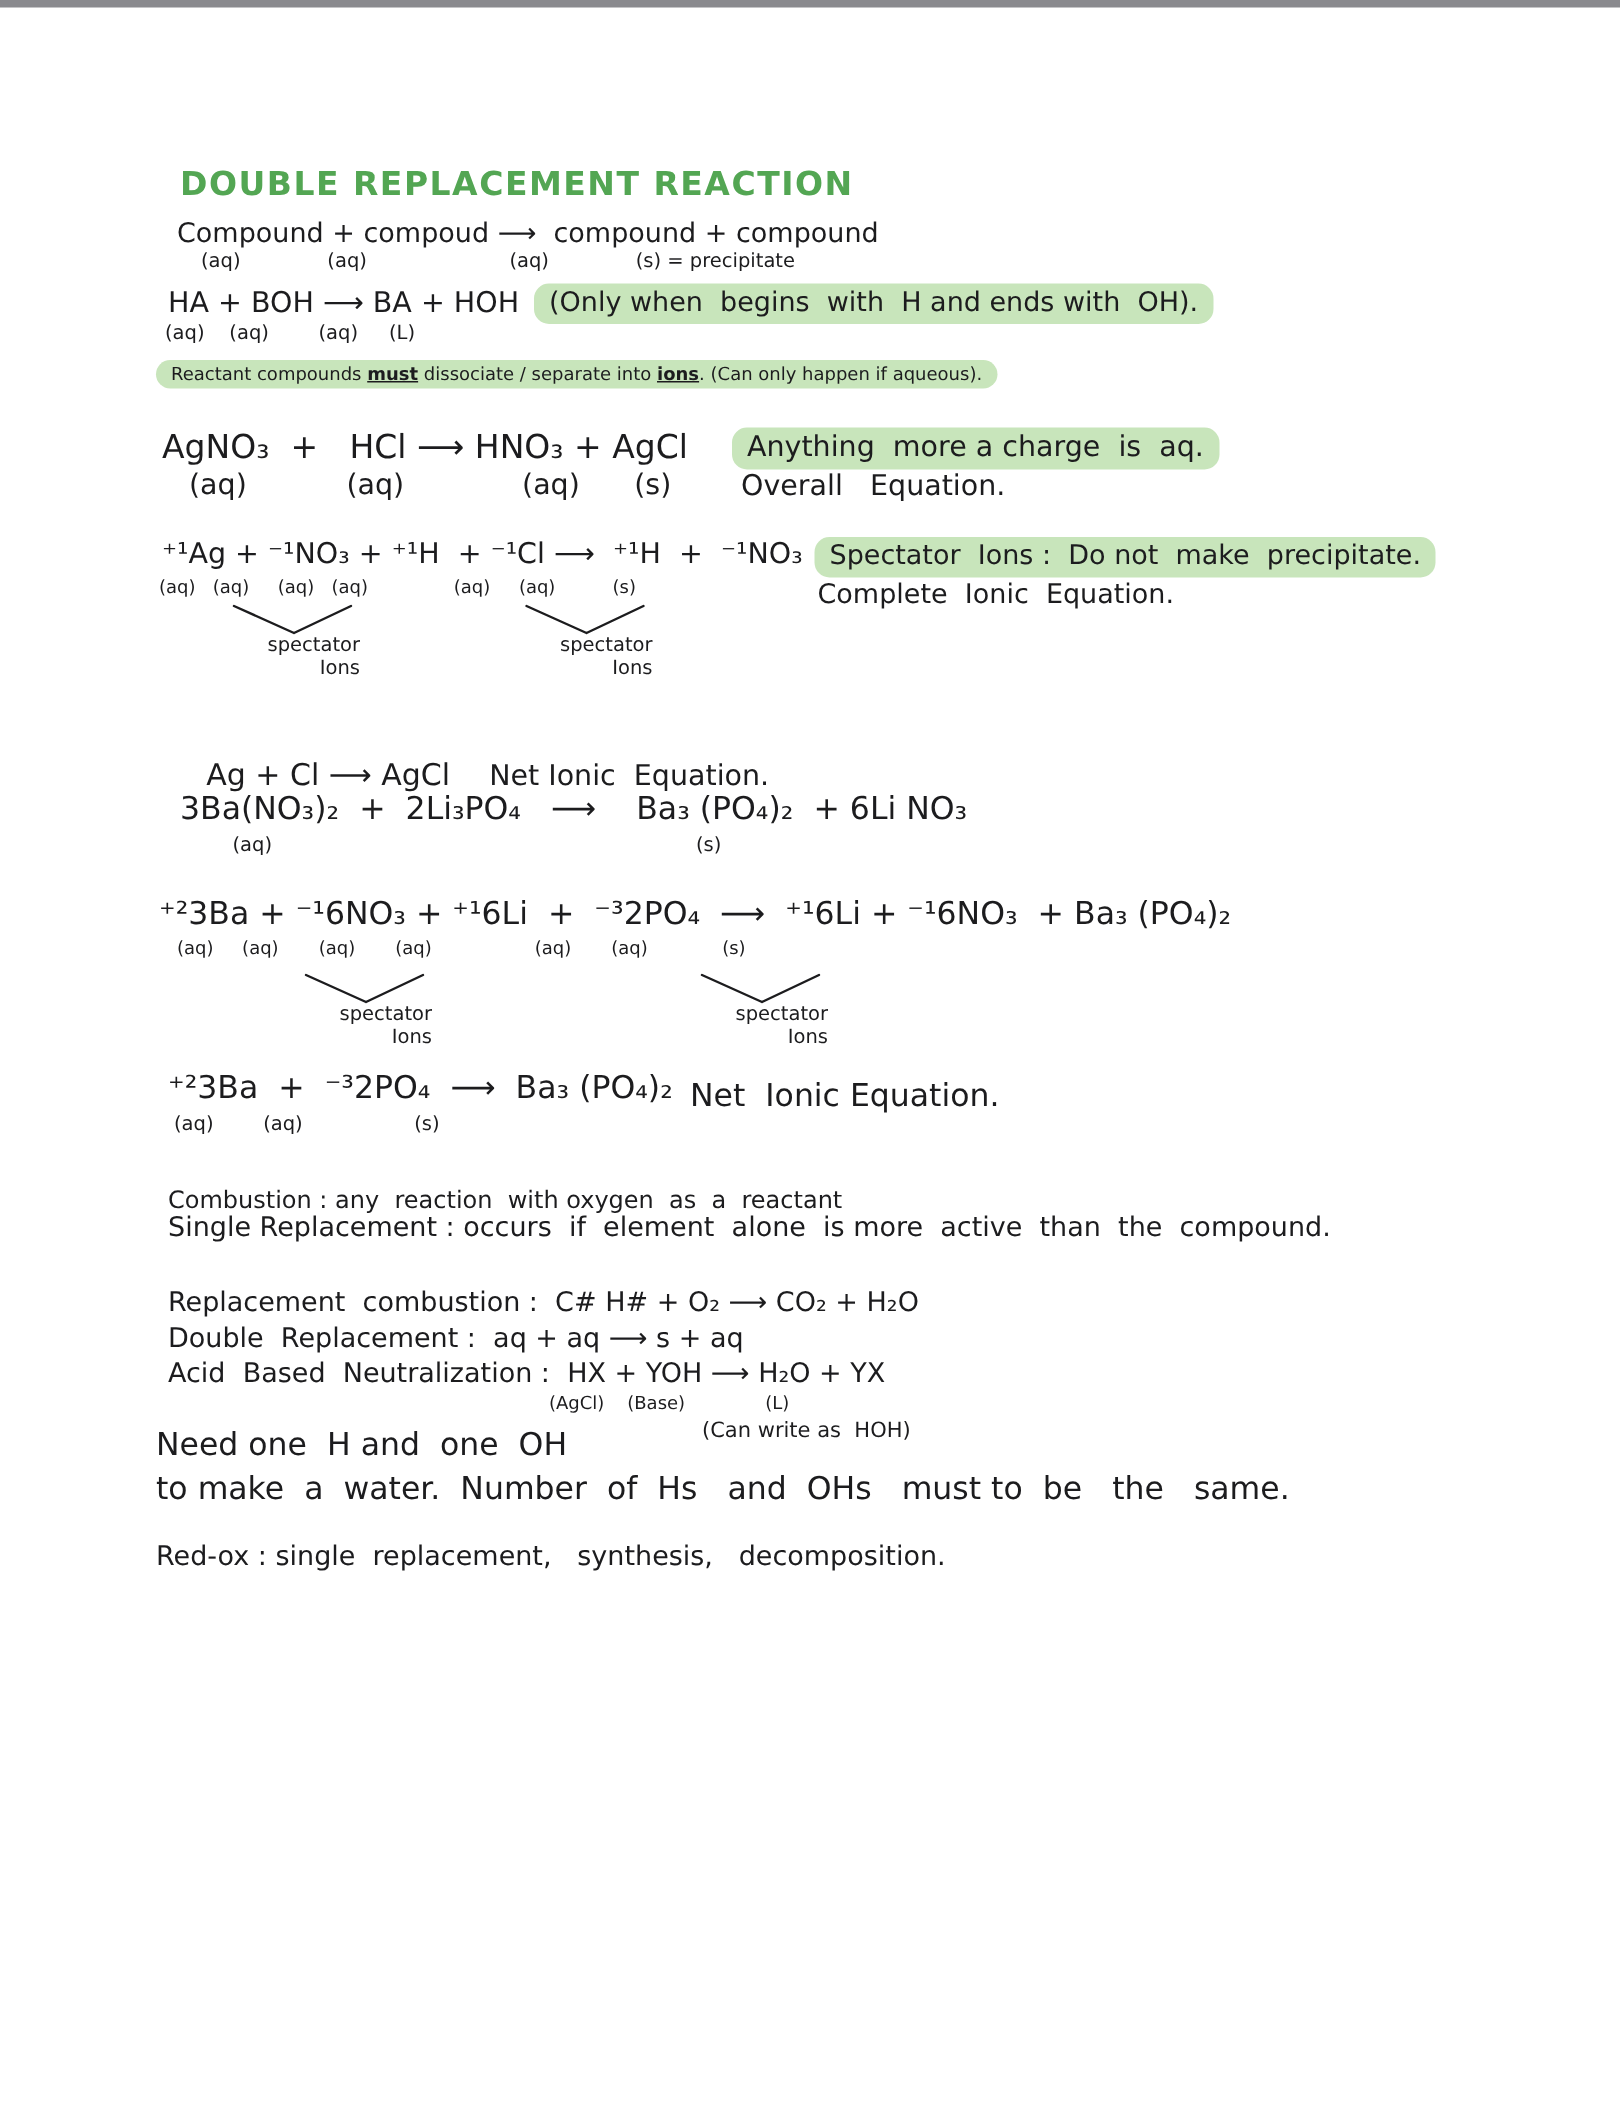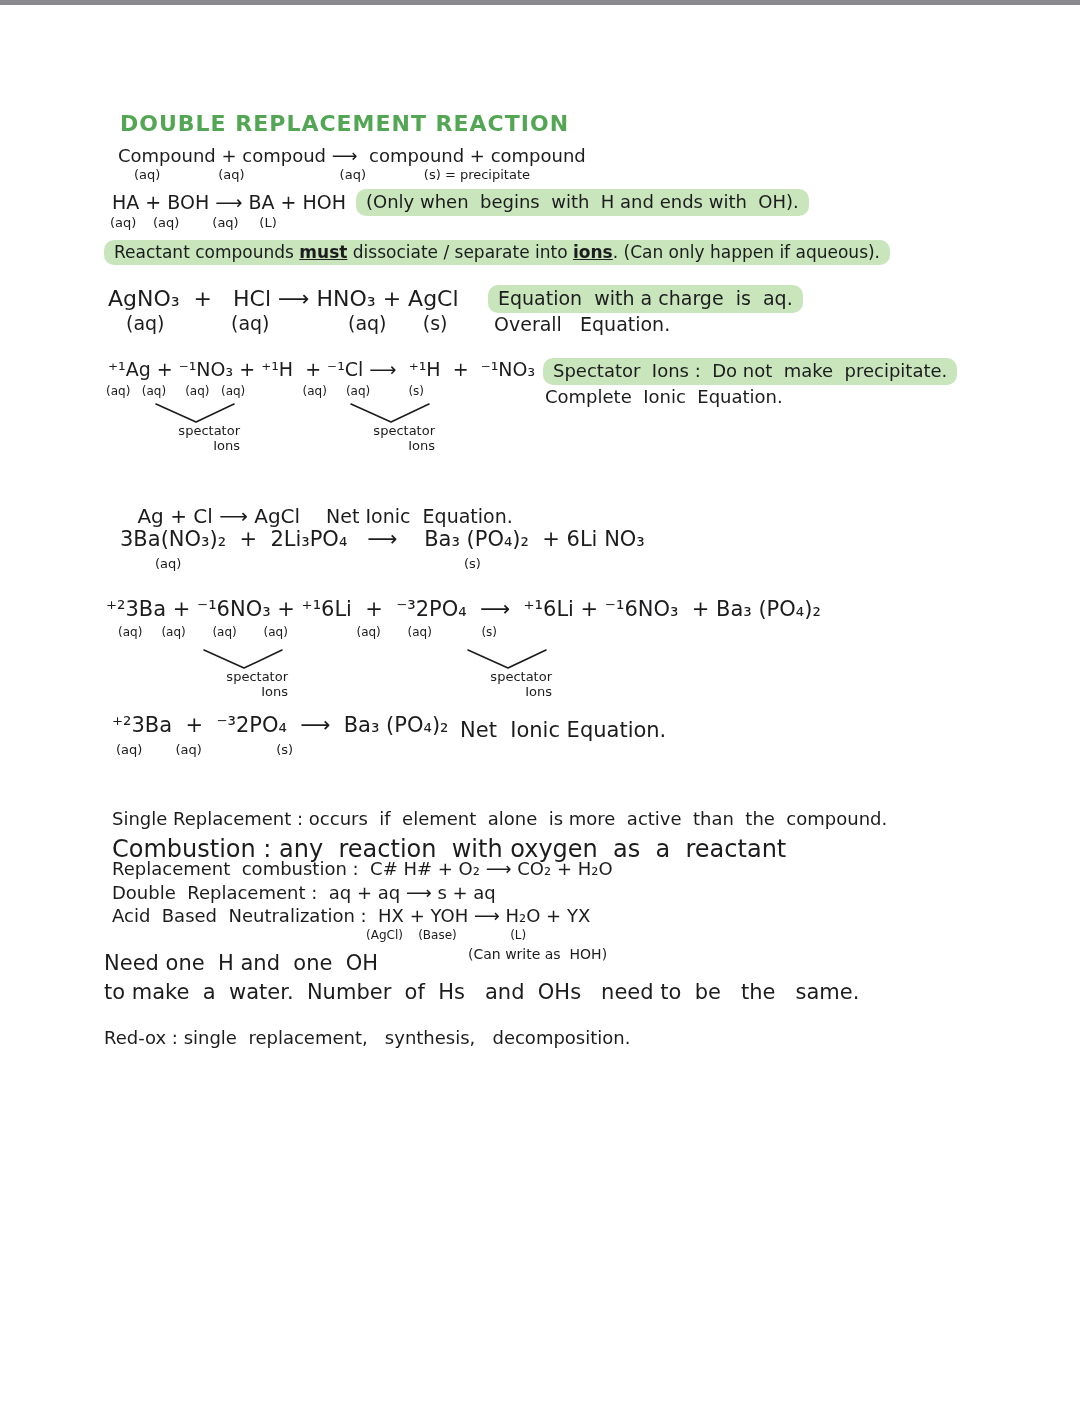--- a/index.html
+++ b/index.html
@@ -33,27 +33,27 @@
 
   <h1 class="line title" style="left:120px;top:110px;font-size:22px">DOUBLE REPLACEMENT REACTION</h1>
 
   <div class="line" style="left:118px;top:145px;font-size:18px">Compound + compoud ⟶  compound + compound</div>
   <div class="line states" style="left:134px;top:167px;font-size:13px">(aq)              (aq)                       (aq)              (s) = precipitate</div>
 
   <div class="line" style="left:112px;top:191px;font-size:19px">HA + BOH ⟶ BA + HOH</div>
   <div class="line hl" style="left:356px;top:189px;font-size:18px">(Only when  begins  with  H and ends with  OH).</div>
   <div class="line states" style="left:110px;top:215px;font-size:13px">(aq)    (aq)        (aq)     (L)</div>
 
-  <div class="line hl" style="left:104px;top:240px;font-size:17px;white-space:normal">
+  <div class="line hl" style="left:104px;top:240px;font-size:12px;white-space:normal">
     <span>Reactant compounds </span><span class="u">must</span><span> dissociate / separate into </span><span class="u">ions</span><span>.  (Can only  happen  if  aqueous).</span>
   </div>
 
   <div class="line" style="left:108px;top:285px;font-size:22px">AgNO₃  +   HCl ⟶ HNO₃ + AgCl</div>
   <div class="line states" style="left:126px;top:312px;font-size:19px">(aq)           (aq)             (aq)      (s)</div>
-  <div class="line hl" style="left:488px;top:285px;font-size:19px">Equation  with a charge  is  aq.</div>
+  <div class="line hl" style="left:488px;top:285px;font-size:19px">Anything  more a charge  is  aq.</div>
   <div class="line" style="left:494px;top:313px;font-size:19px">Overall   Equation.</div>
 
   <div class="line" style="left:108px;top:358px;font-size:19px">⁺¹Ag + ⁻¹NO₃ + ⁺¹H  + ⁻¹Cl ⟶  ⁺¹H  +  ⁻¹NO₃  + AgCl</div>
   <div class="line states" style="left:106px;top:384px;font-size:12px">(aq)   (aq)     (aq)   (aq)               (aq)     (aq)          (s)</div>
   <div class="line hl" style="left:543px;top:358px;font-size:18px">Spectator  Ions :  Do not  make  precipitate.</div>
   <div class="line" style="left:545px;top:386px;font-size:18px">Complete  Ionic  Equation.</div>
 
   <div class="spectator-group" style="left:150px;top:402px">
     <svg class="vlines" width="90" height="22" viewBox="0 0 90 22">
         <path d="M6 2 L46 20 M84 2 L46 20"></path>
@@ -93,23 +93,23 @@
       </svg>
     <span>spectator</span>
     <span>Ions</span>
   </div>
 
   <div class="line" style="left:112px;top:712px;font-size:21px">⁺²3Ba  +  ⁻³2PO₄  ⟶  Ba₃ (PO₄)₂</div>
   <div class="line states" style="left:116px;top:742px;font-size:13px">(aq)        (aq)                  (s)</div>
   <div class="line" style="left:460px;top:717px;font-size:21px">Net  Ionic Equation.</div>
 
   <div class="line" style="left:112px;top:808px;font-size:18px">Single Replacement : occurs  if  element  alone  is more  active  than  the  compound.</div>
-  <div class="line" style="left:112px;top:834px;font-size:24px">Combustion : any  reaction  with oxygen  as  a  reactant</div>
+  <div class="line" style="left:112px;top:790px;font-size:16px">Combustion : any  reaction  with oxygen  as  a  reactant</div>
   <div class="line" style="left:112px;top:858px;font-size:18px">Replacement  combustion :  C# H# + O₂ ⟶ CO₂ + H₂O</div>
   <div class="line" style="left:112px;top:882px;font-size:18px">Double  Replacement :  aq + aq ⟶ s + aq</div>
   <div class="line" style="left:112px;top:905px;font-size:18px">Acid  Based  Neutralization :  HX + YOH ⟶ H₂O + YX</div>
   <div class="line states" style="left:366px;top:928px;font-size:12px">(AgCl)    (Base)              (L)</div>
   <div class="line" style="left:468px;top:946px;font-size:14px">(Can write as  HOH)</div>
   <div class="line" style="left:104px;top:950px;font-size:21px">Need one  H and  one  OH</div>
-  <div class="line" style="left:104px;top:979px;font-size:21px">to make  a  water.  Number  of  Hs   and  OHs   need to  be   the   same.</div>
+  <div class="line" style="left:104px;top:979px;font-size:21px">to make  a  water.  Number  of  Hs   and  OHs   must to  be   the   same.</div>
   <div class="line" style="left:104px;top:1027px;font-size:18px">Red-ox : single  replacement,   synthesis,   decomposition.</div>
 
 </div>
 
 </body></html>

